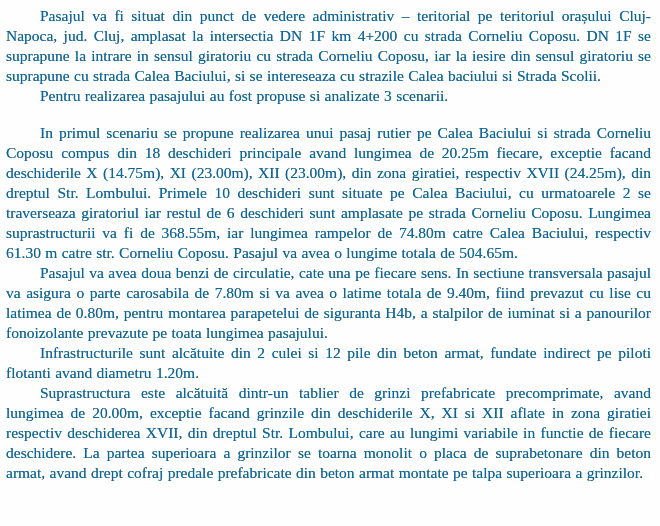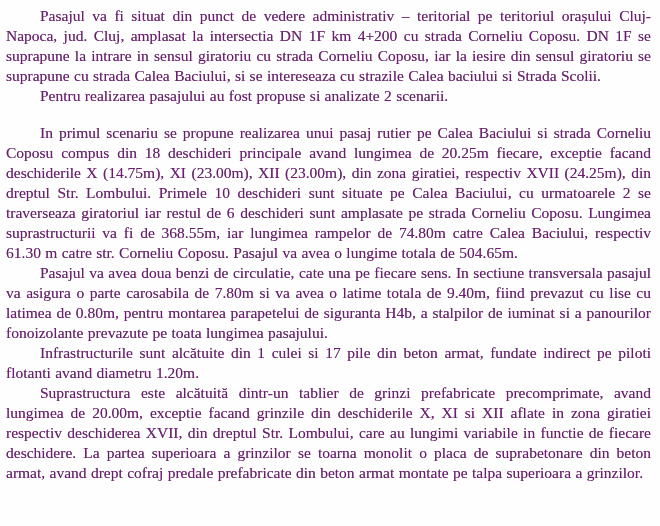--- a/index.html
+++ b/index.html
@@ -19,21 +19,21 @@
     box-sizing: border-box;
     padding: 6px 9px 0 6px;
     background: #fefefe;
     overflow: hidden;
   }
   .page p {
     margin: 0;
     font-family: "Liberation Serif", "DejaVu Serif", serif;
     font-size: 15.5px;
     line-height: 20px;
-    color: #701a75;
+    color: #0369a1;
     text-align: justify;
     text-indent: 34px;
     
     text-shadow: 0 0 0.6px rgba(40, 40, 40, 0.55);
     word-spacing: 0.5px;
   }
   .page p.para-gap {
     margin-top: 17px;
   }
   .lead-bold {
@@ -41,27 +41,27 @@
   }
 </style>
 </head>
 <body>
 
 <div class="page">
   <p>
     <span>Pasajul va fi situat din punct de vedere administrativ – teritorial pe teritoriul orașului Cluj-Napoca, jud. Cluj, amplasat la intersectia DN 1F km 4+200 cu strada Corneliu Coposu. DN 1F se suprapune la intrare in sensul giratoriu cu strada Corneliu Coposu, iar la iesire din sensul giratoriu se suprapune cu strada Calea Baciului, si se intereseaza cu strazile Calea baciului si Strada Scolii.</span>
   </p>
   <p>
-    <span>Pentru realizarea pasajului au fost propuse si analizate 2 scenarii.</span>
+    <span>Pentru realizarea pasajului au fost propuse si analizate 3 scenarii.</span>
   </p>
   <p class="para-gap">
     <span class="lead-bold">In primul scenariu</span><span> se propune realizarea unui pasaj rutier pe Calea Baciului si strada Corneliu Coposu compus din 18 deschideri principale avand lungimea de 20.25m fiecare, exceptie facand deschiderile X (14.75m), XI (23.00m), XII (23.00m), din zona giratiei, respectiv XVII (24.25m), din dreptul Str. Lombului. Primele 10 deschideri sunt situate pe Calea Baciului, cu urmatoarele 2 se traverseaza giratoriul iar restul de 6 deschideri sunt amplasate pe strada Corneliu Coposu. Lungimea suprastructurii va fi de 368.55m, iar lungimea rampelor de 74.80m catre Calea Baciului, respectiv 61.30 m catre str. Corneliu Coposu. Pasajul va avea o lungime totala de 504.65m.</span>
   </p>
   <p>
     <span>Pasajul va avea doua benzi de circulatie, cate una pe fiecare sens. In sectiune transversala pasajul va asigura o parte carosabila de 7.80m si va avea o latime totala de 9.40m, fiind prevazut cu lise cu latimea de 0.80m, pentru montarea parapetelui de siguranta H4b, a stalpilor de iuminat si a panourilor fonoizolante prevazute pe toata lungimea pasajului.</span>
   </p>
   <p>
-    <span>Infrastructurile sunt alcătuite din 1 culei si 17 pile din beton armat, fundate indirect pe piloti flotanti avand diametru 1.20m.</span>
+    <span>Infrastructurile sunt alcătuite din 2 culei si 12 pile din beton armat, fundate indirect pe piloti flotanti avand diametru 1.20m.</span>
   </p>
   <p>
     <span>Suprastructura este alcătuită dintr-un tablier de grinzi prefabricate precomprimate, avand lungimea de 20.00m, exceptie facand grinzile din deschiderile X, XI si XII aflate in zona giratiei respectiv deschiderea XVII, din dreptul Str. Lombului, care au lungimi variabile in functie de fiecare deschidere. La partea superioara a grinzilor se toarna monolit o placa de suprabetonare din beton armat, avand drept cofraj predale prefabricate din beton armat montate pe talpa superioara a grinzilor.</span>
   </p>
 </div>
 
 </body></html>

